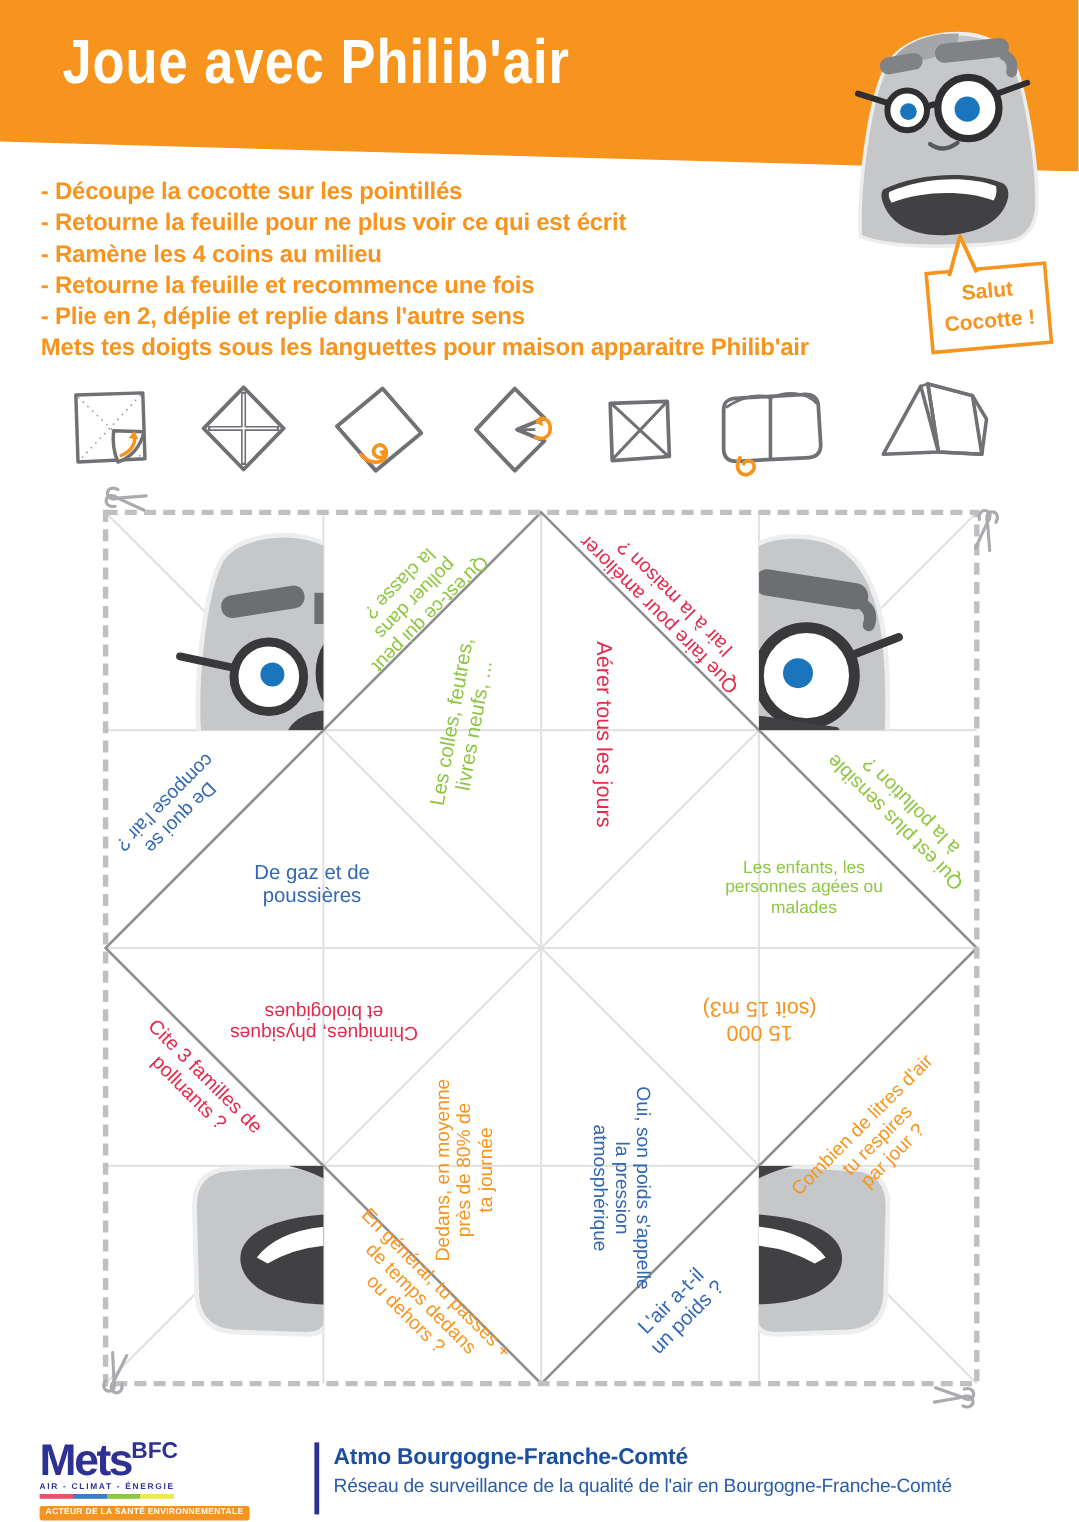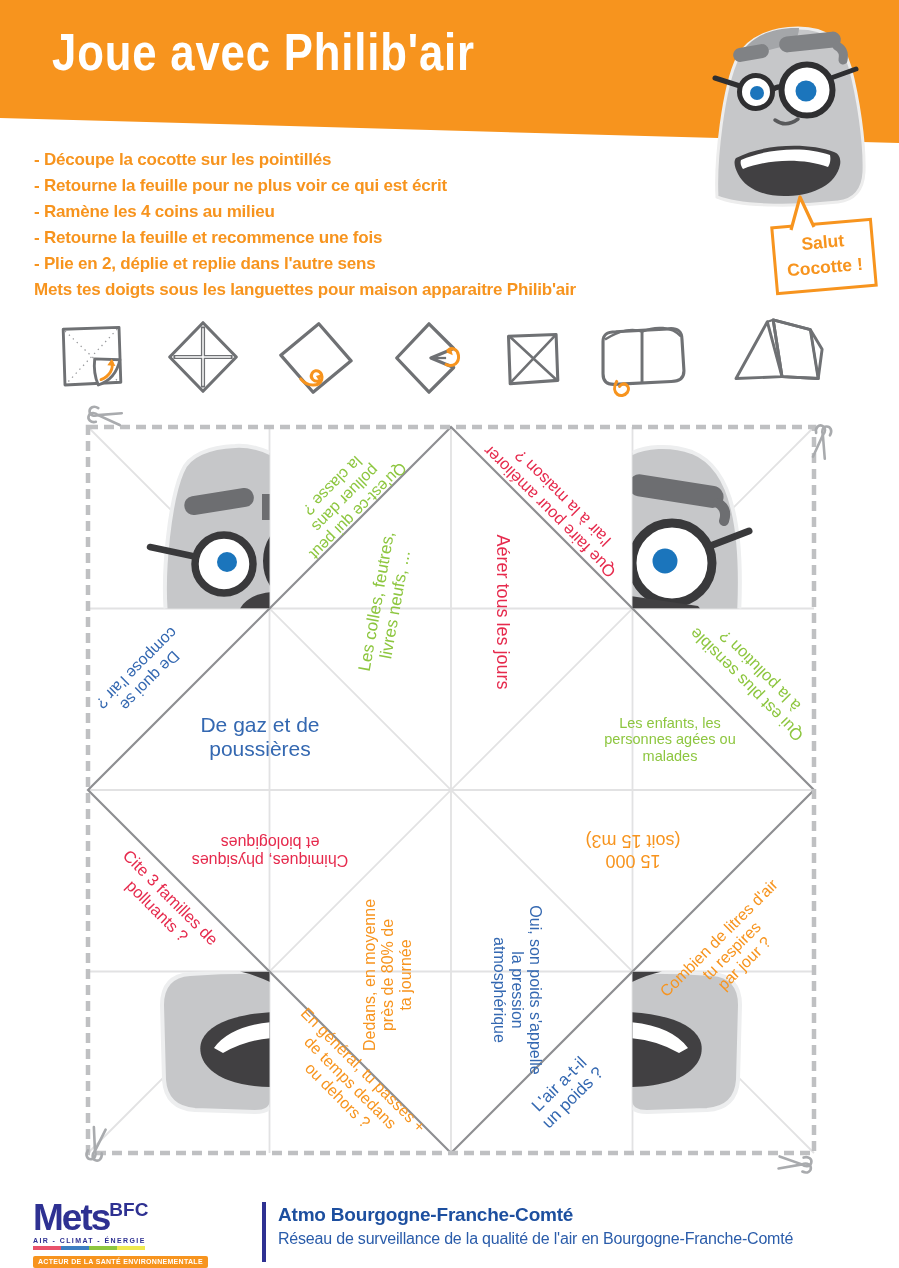--- a/index.html
+++ b/index.html
@@ -11,21 +11,21 @@
   .banner{position:absolute;left:0;top:0;width:899px;height:146px;background:#F7941E;
     clip-path:polygon(0 0,899px 0,899px 143px,0 118px);z-index:0}
   .title{position:absolute;left:52px;top:22px;color:#fff;font-size:52px;font-weight:bold;
     white-space:nowrap;transform:scaleX(.84);transform-origin:left top;z-index:1;letter-spacing:1px}
   .character{position:absolute;left:703px;top:12px;z-index:2}
   .bubble{position:absolute;left:773px;top:222px;width:96px;height:58px;background:#fff;
     border:3.5px solid #F7941E;transform:rotate(-5deg);z-index:3;color:#F7941E;
     font-size:17.5px;font-weight:bold;text-align:center;line-height:25px;white-space:pre-line;padding-top:5px}
   .bubble-tail{position:absolute;left:788px;top:194px;z-index:4}
   
-  .instructions{position:absolute;left:34px;top:147px;color:#F7941E;font-size:17px;
+  .instructions{position:absolute;left:34px;top:147px;color:#F7941E;font-size:20px;
     font-weight:bold;line-height:26px;letter-spacing:-.2px;z-index:1}
   
   .fold-row svg{position:absolute}
   
   .cocotte-svg{position:absolute;left:70px;top:400px}
   .cell{position:absolute;white-space:pre-line;text-align:center;line-height:1.13;
     transform:translate(-50%,-50%);z-index:5;width:max-content}
   
   .footer{position:absolute;left:0;top:1196px;width:899px;height:72px;background:#fff}
   .logo{position:absolute;left:33px;top:3px;width:220px}
@@ -213,21 +213,21 @@
 <div class="cell" style="left: 345px; top: 498px; font-size: 16px; color: rgb(141, 198, 63); transform: translate(-50%, -50%) rotate(135deg);">Qu'est-ce qui peut
 polluer dans
 la classe ?</div>
 <div class="cell" style="left: 556px; top: 505px; font-size: 16.5px; color: rgb(230, 42, 77); transform: translate(-50%, -50%) rotate(225deg);">Que faire pour améliorer
 l'air à la maison ?</div>
 <div class="cell" style="left: 386px; top: 603px; font-size: 17px; color: rgb(141, 198, 63); transform: translate(-50%, -50%) rotate(-80deg);">Les colles, feutres,
 livres neufs, ...</div>
 <div class="cell" style="left: 503px; top: 612px; font-size: 18px; color: rgb(230, 42, 77); transform: translate(-50%, -50%) rotate(90deg);">Aérer tous les jours</div>
 <div class="cell" style="left: 143px; top: 674px; font-size: 16px; color: rgb(52, 104, 177); transform: translate(-50%, -50%) rotate(135deg);">De quoi se
 compose l'air ?</div>
-<div class="cell" style="left: 260px; top: 737px; font-size: 21px; color: rgb(52, 104, 177); transform: translate(-50%, -50%) rotate(0deg);">De gaz et de
+<div class="cell" style="left: 260px; top: 737px; font-size: 17px; color: rgb(52, 104, 177); transform: translate(-50%, -50%) rotate(0deg);">De gaz et de
 poussières</div>
 <div class="cell" style="left: 753px; top: 678px; font-size: 16.5px; color: rgb(141, 198, 63); transform: translate(-50%, -50%) rotate(225deg);">Qui est plus sensible
 à la pollution ?</div>
 <div class="cell" style="left: 638px; top: 740px; font-size: 14.5px; color: rgb(141, 198, 63); transform: translate(-50%, -50%) rotate(0deg); margin-left: 32px;">Les enfants, les
 personnes agées ou
 malades</div>
 <div class="cell" style="left: 270px; top: 851px; font-size: 16px; color: rgb(230, 42, 77); transform: translate(-50%, -50%) rotate(180deg);">Chimiques, physiques
 et biologiques</div>
 <div class="cell" style="left: 164px; top: 904px; font-size: 16.5px; color: rgb(230, 42, 77); transform: translate(-50%, -50%) rotate(45deg);">Cite 3 familles de
 polluants ?</div>

